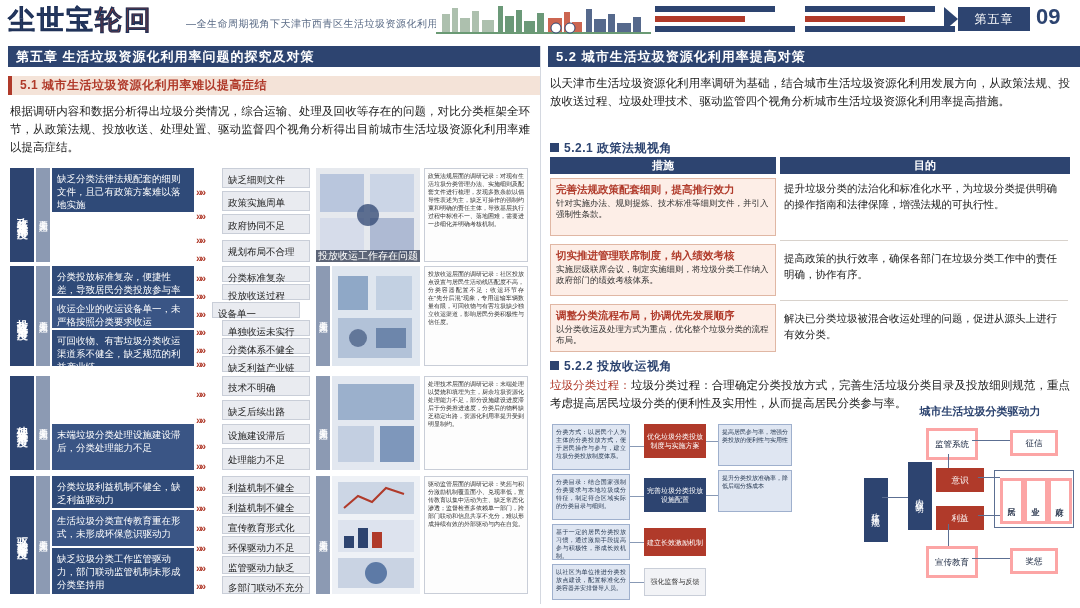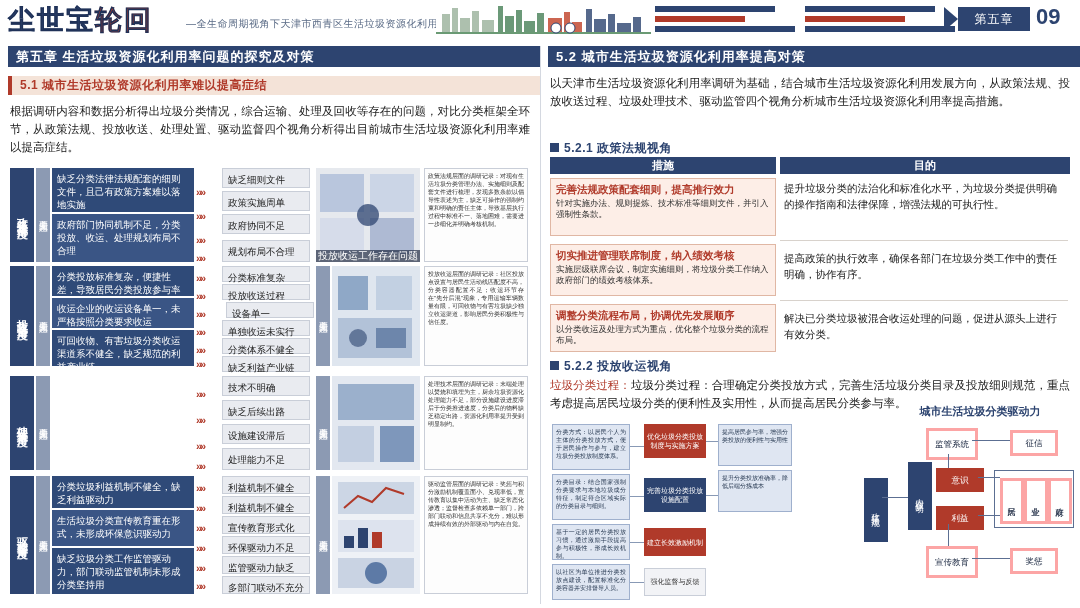--- a/index.html
+++ b/index.html
@@ -210,21 +210,20 @@
   <div class="para" style="left:10px;top:102px;width:520px;">
     <span>根据调研内容和数据分析得出垃圾分类情况，综合运输、处理及回收等存在的问题，对比分类框架全环节，从政策法规、投放收送、处理处置、驱动监督四个视角分析得出目前城市生活垃圾资源化利用率难以提高症结。</span>
   </div>
 
   <div class="vsplit"></div>
 
   <div class="dimcell" style="left:10px;top:168px;width:24px;height:94px;">政策法规角度</div>
   <div class="subcell" style="left:36px;top:168px;width:14px;height:94px;">主要问题</div>
 
   <div class="probcell" style="left:52px;top:168px;width:142px;height:44px;">缺乏分类法律法规配套的细则文件，且己有政策方案难以落地实施</div>
-  <div class="probcell alt" style="left:52px;top:214px;width:142px;height:48px;">政府部门协同机制不足，分类投放、收运、处理规划布局不合理</div>
 
   <div class="arrow" style="left:196px;top:186px;">»»</div>
   <div class="arrow" style="left:196px;top:210px;">»»</div>
   <div class="arrow" style="left:196px;top:234px;">»»</div>
   <div class="arrow" style="left:196px;top:252px;">»»</div>
 
   <div class="symcell" style="left:222px;top:168px;width:88px;height:20px;">缺乏细则文件</div>
   <div class="symcell" style="left:222px;top:191px;width:88px;height:20px;">政策实施周单</div>
   <div class="symcell" style="left:222px;top:214px;width:88px;height:20px;">政府协同不足</div>
   <div class="symcell" style="left:222px;top:240px;width:88px;height:22px;">规划布局不合理</div>
@@ -238,28 +237,29 @@
 
   <div class="arrow" style="left:196px;top:272px;">»»</div>
   <div class="arrow" style="left:196px;top:290px;">»»</div>
   <div class="arrow" style="left:196px;top:308px;">»»</div>
   <div class="arrow" style="left:196px;top:326px;">»»</div>
   <div class="arrow" style="left:196px;top:344px;">»»</div>
   <div class="arrow" style="left:196px;top:358px;">»»</div>
 
   <div class="symcell" style="left:222px;top:266px;width:88px;height:16px;">分类标准复杂</div>
   <div class="symcell" style="left:222px;top:284px;width:88px;height:16px;">投放收送过程</div>
-  <div class="symcell" style="left:226px;top:302px;width:88px;height:16px;">设备单一</div>
+  <div class="symcell" style="left:212px;top:302px;width:88px;height:16px;">设备单一</div>
   <div class="symcell" style="left:222px;top:320px;width:88px;height:16px;">单独收运未实行</div>
   <div class="symcell" style="left:222px;top:338px;width:88px;height:16px;">分类体系不健全</div>
   <div class="symcell" style="left:222px;top:356px;width:88px;height:16px;">缺乏利益产业链</div>
 
   <div class="dimcell" style="left:10px;top:376px;width:24px;height:94px;">处理技术角度</div>
   <div class="subcell" style="left:36px;top:376px;width:14px;height:94px;">主要问题</div>
 
+  <div class="probcell alt" style="left:52px;top:424px;width:142px;height:46px;">末端垃圾分类处理设施建设滞后，分类处理能力不足</div>
 
   <div class="arrow" style="left:196px;top:388px;">»»</div>
   <div class="arrow" style="left:196px;top:414px;">»»</div>
   <div class="arrow" style="left:196px;top:440px;">»»</div>
   <div class="arrow" style="left:196px;top:460px;">»»</div>
 
   <div class="symcell" style="left:222px;top:376px;width:88px;height:20px;">技术不明确</div>
   <div class="symcell" style="left:222px;top:400px;width:88px;height:20px;">缺乏后续出路</div>
   <div class="symcell" style="left:222px;top:424px;width:88px;height:20px;">设施建设滞后</div>
   <div class="symcell" style="left:222px;top:448px;width:88px;height:22px;">处理能力不足</div>

